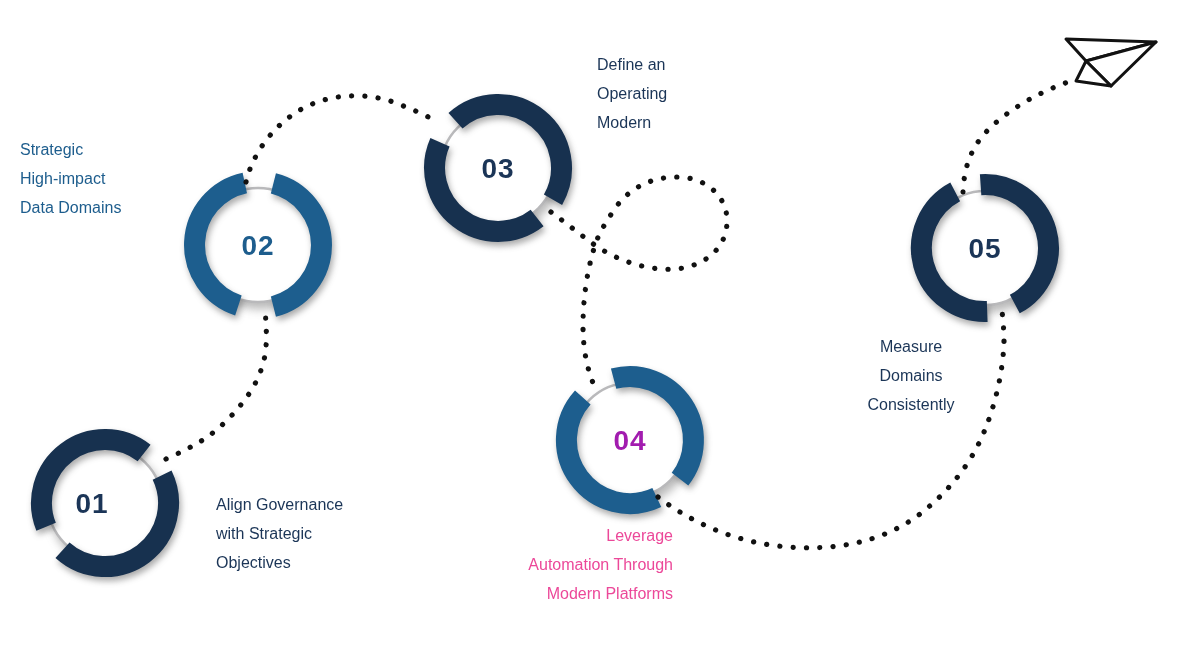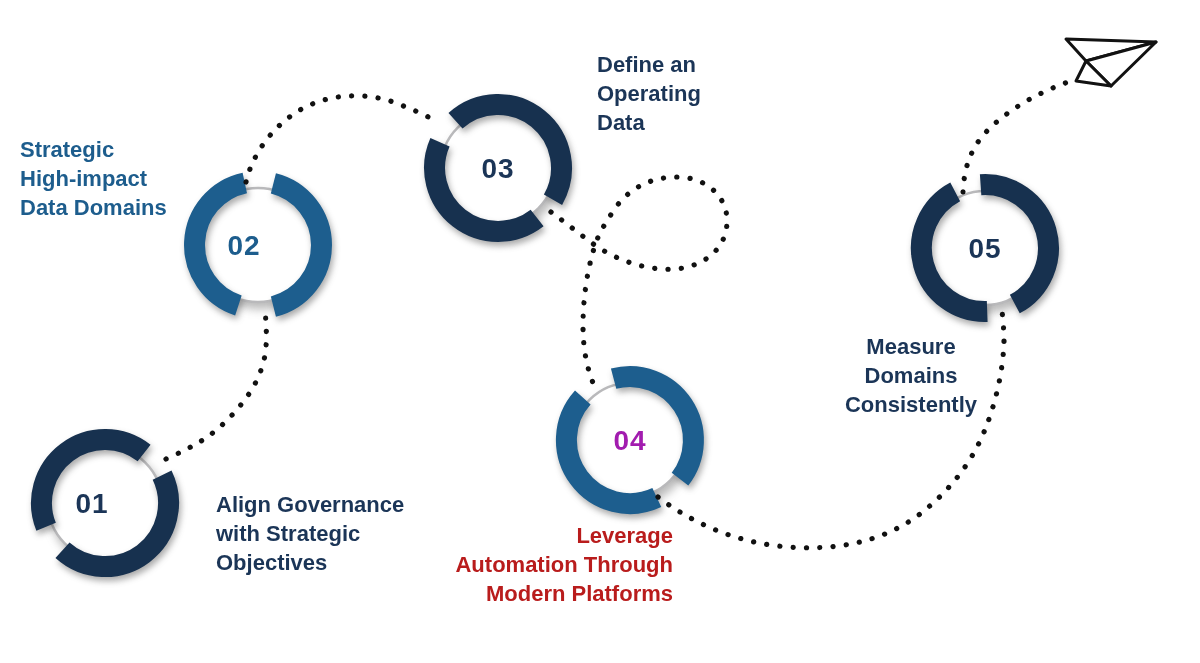--- a/index.html
+++ b/index.html
@@ -4,25 +4,25 @@
 <style>
   html,body{margin:0;padding:0;background:#ffffff;}
   body{width:1200px;height:663px;overflow:hidden;font-family:"Liberation Sans",sans-serif;}
   .canvas{position:relative;width:1200px;height:663px;background:#fff;}
   svg.scene{position:absolute;left:0;top:0;width:1200px;height:663px;}
   .ring-disc{filter:drop-shadow(3px 6px 5px rgba(70,70,70,.38));}
   .ring-arc{filter:drop-shadow(2px 4px 3px rgba(55,55,55,.42));}
   .num{position:absolute;transform:translate(-50%,-50%);font-size:28px;font-weight:700;
        letter-spacing:1px;white-space:nowrap;}
   .num-1{left:92px;top:504px;}
-  .num-2{left:244px;top:246px;text-align:center;}
+  .num-2{left:258px;top:246px;text-align:center;}
   .num-3{left:498px;top:169px;}
   .num-4{left:630px;top:441px;}
   .num-5{left:985px;top:249px;}
-  .label{position:absolute;font-size:22px;font-weight:700;line-height:29px;}
+  .label{position:absolute;font-size:16px;font-weight:400;line-height:29px;}
   .label-1{left:216px;top:490px;width:205px;text-align:left;}
   .label-2{left:20px;top:135px;width:200px;text-align:left;}
   .label-3{left:597px;top:50px;width:140px;text-align:left;}
   .label-4{left:423px;top:521px;width:250px;text-align:right;}
   .label-5{left:836px;top:332px;width:150px;text-align:center;}
 </style>
 </head>
 <body>
 
 <div class="canvas">
@@ -82,23 +82,23 @@
     <div>Objectives</div>
   </div>
   <div class="label label-2" style="color: rgb(29, 93, 141);">
     <div>Strategic</div>
     <div>High-impact</div>
     <div>Data Domains</div>
   </div>
   <div class="label label-3" style="color: rgb(27, 53, 87);">
     <div>Define an</div>
     <div>Operating</div>
-    <div>Data</div>
+    <div>Modern</div>
   </div>
-  <div class="label label-4" style="color: #b91c1c;">
+  <div class="label label-4" style="color: #ec4899;">
     <div>Leverage</div>
     <div>Automation Through</div>
     <div>Modern Platforms</div>
   </div>
   <div class="label label-5" style="color: rgb(27, 53, 87);">
     <div>Measure</div>
     <div>Domains</div>
     <div>Consistently</div>
   </div>
 

